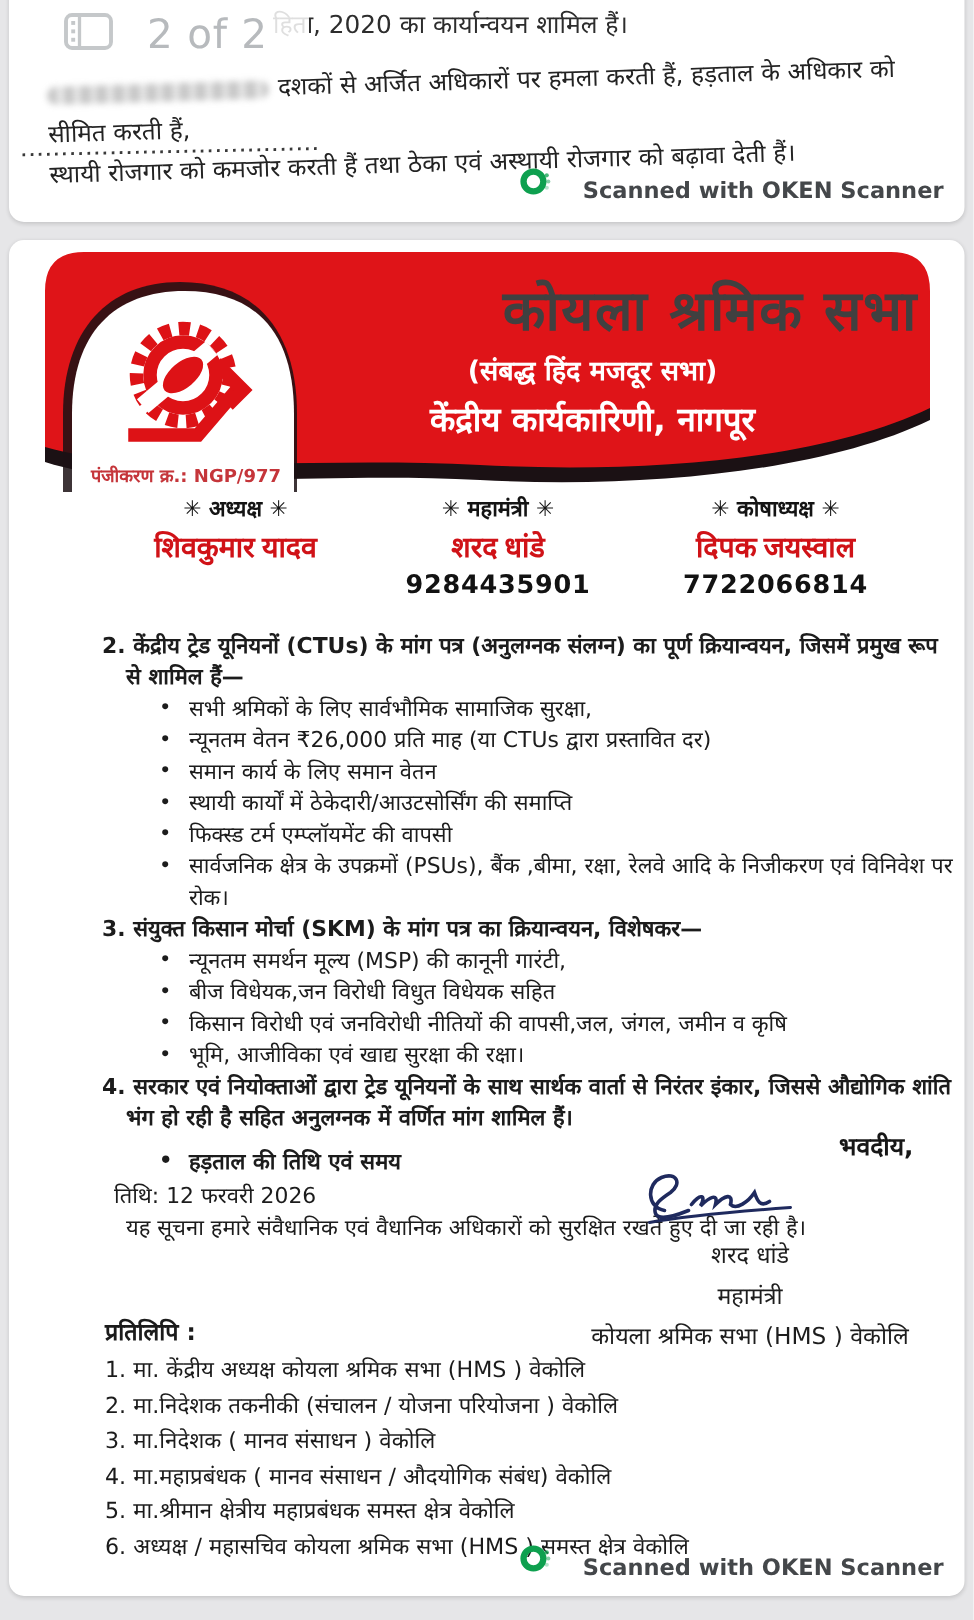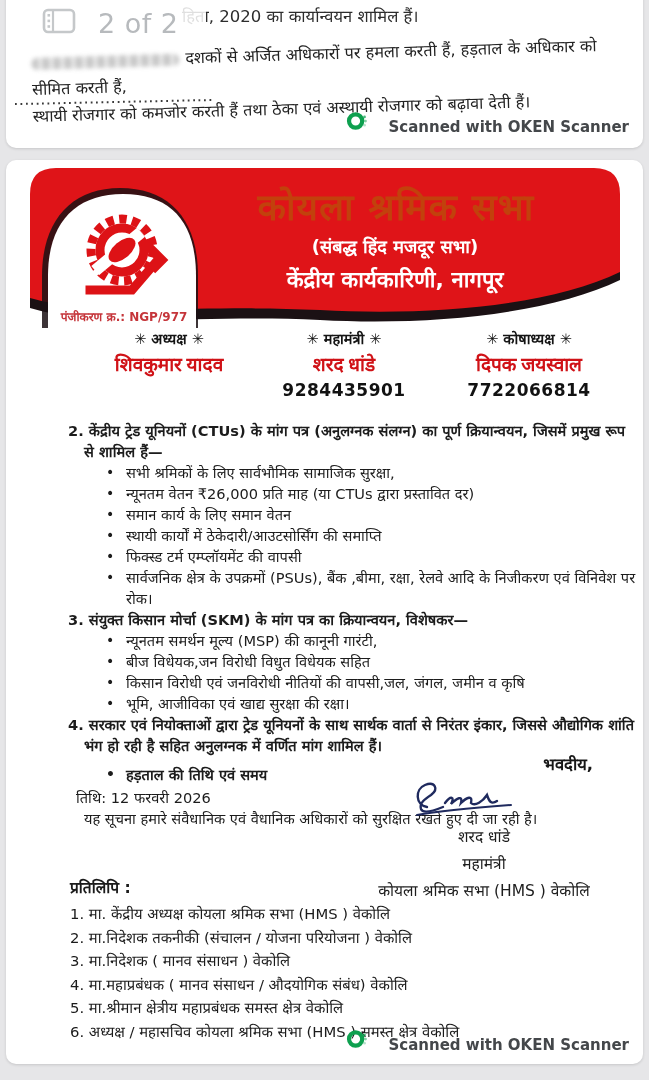--- a/index.html
+++ b/index.html
@@ -33,52 +33,52 @@
 
   
   .scan-badge{position:absolute;display:flex;align-items:flex-end;gap:20px;}
   .scan-badge .label{font-size:15px;font-weight:600;color:#44474a;}
   .badge-p1{right:14px;top:124px;}
   .badge-p2{right:14px;bottom:10px;}
 
   
   .banner{position:absolute;left:24px;top:8px;width:590px;height:162px;}
   .banner svg.bg{position:absolute;inset:0;}
-  .org-name{position:absolute;left:150px;right:8px;top:12px;text-align:center;
-    font-size:37px;font-weight:bold;color:#c2410c;letter-spacing:1px;white-space:nowrap;}
+  .org-name{position:absolute;left:150px;right:8px;top:12px;text-align:right;
+    font-size:37px;font-weight:bold;color:#404040;letter-spacing:1px;white-space:nowrap;}
   .org-affiliation{position:absolute;left:170px;right:30px;top:66px;text-align:center;
     font-size:18px;font-weight:bold;color:#fff;white-space:nowrap;}
   .org-unit{position:absolute;left:170px;right:30px;top:95px;text-align:center;
     font-size:22px;font-weight:bold;color:#fff;white-space:nowrap;}
   .registration{position:absolute;left:14px;top:140px;width:160px;text-align:center;
     font-size:12px;font-weight:bold;color:#c5353a;}
 
   
-  .officials{position:absolute;left:12px;top:168px;width:581px;height:84px;}
+  .officials{position:absolute;left:0;top:168px;width:581px;height:84px;}
   .official{position:absolute;text-align:center;}
   .official:nth-of-type(1){left:51px;width:200px;}
   .official:nth-of-type(2){left:246px;width:160px;}
   .official:nth-of-type(3){left:416px;width:190px;}
   .official .o-title{font-size:14.5px;font-weight:bold;color:#141414;}
   .official .o-name{font-size:19px;font-weight:bold;color:#d01217;margin-top:3px;white-space:nowrap;font-family:Liberation Serif, serif;}
   .official .o-phone{font-size:17px;font-weight:bold;color:#121212;margin-top:3px;letter-spacing:.5px;}
 
   
   .letter-body{position:absolute;left:62px;top:260px;width:570px;
     font-size:14.6px;line-height:21px;color:#1c1c1c;}
   .bline{margin:0;}
   .t-num{font-weight:bold;padding-left:16px;text-indent:-16px;}
   .t-b,.t-bb{position:relative;padding-left:58px;}
   .t-b::before,.t-bb::before{content:"•";position:absolute;left:38px;top:0;font-size:14px;}
   .t-bb{font-weight:600;margin-top:8px;}
   .t-plain{padding-left:8px;margin-top:2px;}
   .t-plain2{padding-left:16px;}
 
   
-  .sig-block{position:absolute;right:24px;top:592px;width:270px;display:flex;
+  .sig-block{position:absolute;right:8px;top:592px;width:270px;display:flex;
     flex-direction:column;align-items:center;}
   .sig-salutation{align-self:flex-end;margin-right:26px;font-size:16.5px;font-weight:bold;color:#171717;}
   .sig-scribble{margin:2px 40px 0 0;}
   .sig-name{font-size:15.5px;color:#1d1d1d;margin-top:0px;}
   .sig-title{font-size:15.5px;color:#1d1d1d;margin-top:5px;}
   .sig-org{font-size:15.5px;color:#1d1d1d;margin-top:5px;white-space:nowrap;}
 
   
   .cc{position:absolute;left:64px;top:716px;width:540px;font-size:14.8px;color:#1b1b1b;}
   .cc-heading{font-weight:bold;font-size:15.5px;margin-bottom:4px;}

